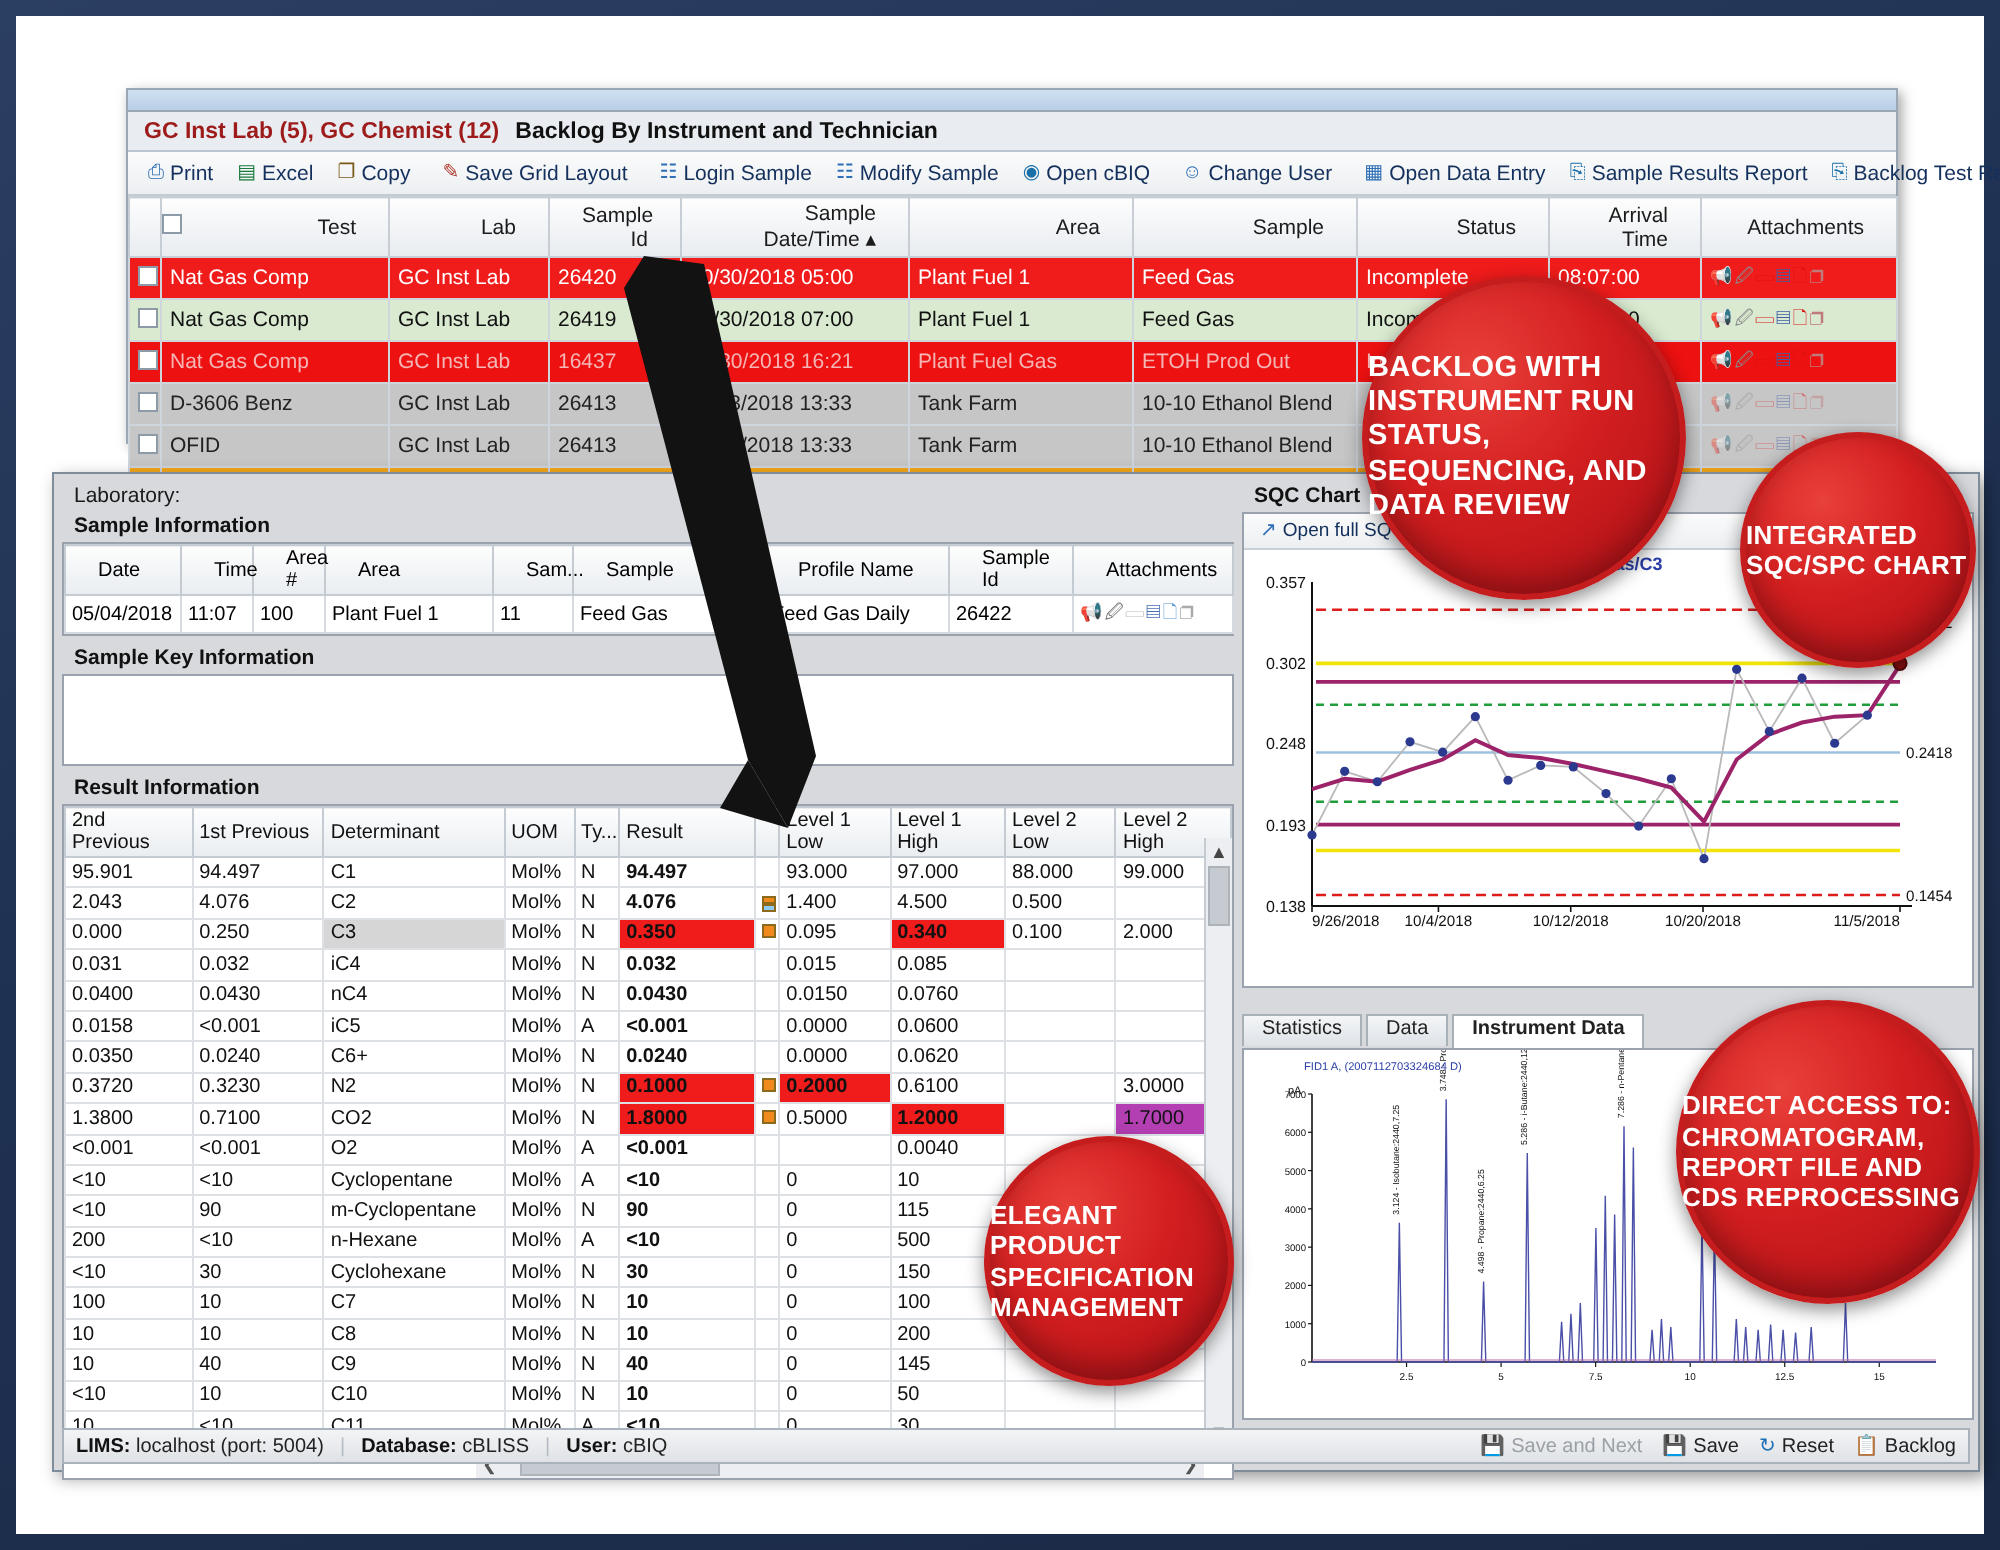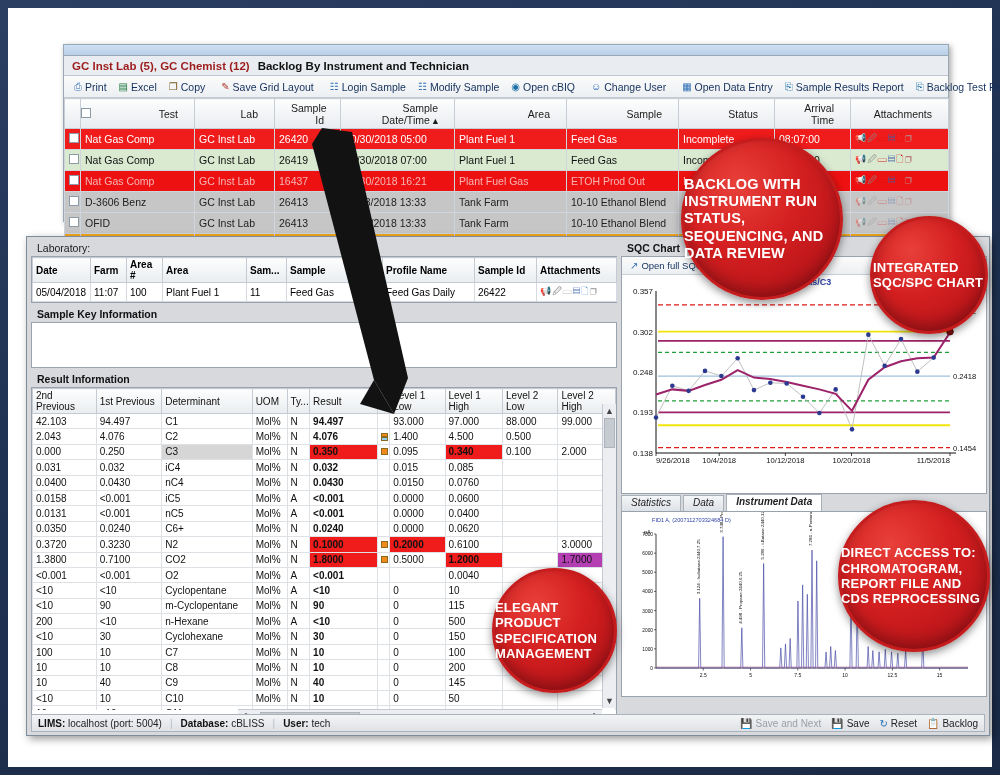--- a/index.html
+++ b/index.html
@@ -80,21 +80,21 @@
   .group {
     border:1px solid #9aa3ad; background:#ffffff; margin:0 0 4px 0;
   }
   .group-title {
     font-size:10.5px; font-weight:bold; color:#111; background:#d7d9dd;
     padding:1px 6px 2px 6px;
   }
   .grid-sm { width:100%; border-collapse:collapse; font-size:10px; table-layout:fixed;}
   .grid-sm th {
     background:linear-gradient(#fdfdfd,#e9edf1); border:1px solid #c4cbd3;
-    font-weight:bold; text-align:left; padding:1px 3px; height:15px;margin-left:45px;
+    font-weight:normal; text-align:left; padding:1px 16px; height:15px;margin-left:45px;
   }
   .grid-sm td { border:1px solid #d5dae0; padding:1px 3px; height:15px; background:#fff;}
 
   #sample-key-box { height:46px; background:#fff; border:1px solid #9aa3ad; }
 
   
   #result-wrap { position:relative; background:#fff; border:1px solid #9aa3ad; height:338px; }
   #result-scroll { height:322px; overflow:hidden; }
   table#result-grid { width:100%; border-collapse:collapse; font-size:10px; table-layout:fixed;}
   table#result-grid th {
@@ -129,21 +129,21 @@
   
   .panel-head { font-size:10.5px; font-weight:bold; color:#111; background:#d7d9dd; padding:2px 6px; }
   #sqc-box { border:1px solid #9aa3ad; background:#fff; height:238px; position:relative; }
   #sqc-toolbar {
     height:18px; background:linear-gradient(#fbfbfb,#eceff2); border-bottom:1px solid #c9d0d8;
     display:flex; align-items:center; font-size:9.5px; color:#14305c; padding-left:3px;
   }
   #sqc-chart { position:absolute; left:0; right:0; top:18px; bottom:0; }
   .chart-title { position:absolute; width:100%; text-align:center; top:2px; font-size:9px; color:#2b3fa8; font-weight:bold;}
 
-  #tabs-row { display:flex; align-items:center; height:17px; margin-top:0; font-size:10px;font-style:italic; }
+  #tabs-row { display:flex; align-items:flex-start; height:17px; margin-top:13px; font-size:10px; }
   .stab {
     border:1px solid #a8b0b8; border-bottom:none; background:linear-gradient(#f4f6f8,#dde2e7);
     padding:1px 9px; margin-right:2px; color:#222; height:16px;
   }
   .stab.active { background:#ffffff; font-weight:bold; height:17px; }
   #chrom-box { border:1px solid #9aa3ad; background:#fff; height:186px; position:relative; overflow:hidden;}
   .click-note { font-size:10px; font-style:italic; color:#333; padding:2px 0 0 6px; }
 
   
   #statusbar {
@@ -342,37 +342,38 @@
           </tbody>
     </table>
   </div>
 
   <div id="entry-window">
 
     <div id="entry-left">
       <div class="lab-line">Laboratory:</div>
 
       <div>
+        <div class="group-title">Sample Information</div>
         <div class="group">
           <table class="grid-sm">
             <colgroup>
                   <col style="width:58px">
                   <col style="width:36px">
                   <col style="width:36px">
                   <col style="width:84px">
                   <col style="width:40px">
                   <col style="width:96px">
                   <col style="width:92px">
                   <col style="width:62px">
                   <col style="width:80px">
                 </colgroup>
             <thead>
                   <tr>
                     <th>Date</th>
-                    <th>Farm</th>
+                    <th>Time</th>
                     <th>Area #</th>
                     <th>Area</th>
                     <th>Sam...</th>
                     <th>Sample</th>
                     <th>Profile Name</th>
                     <th>Sample Id</th>
                     <th>Attachments</th>
                   </tr>
                 </thead>
             <tbody>
@@ -429,21 +430,21 @@
                       <th>Result</th>
                       <th></th>
                       <th>Level 1 Low</th>
                       <th>Level 1 High</th>
                       <th>Level 2 Low</th>
                       <th>Level 2 High</th>
                     </tr>
                   </thead>
               <tbody>
                     <tr>
-                      <td>42.103</td>
+                      <td>95.901</td>
                       <td>94.497</td>
                       <td>C1</td>
                       <td>Mol%</td>
                       <td>N</td>
                       <td class="result-cell">94.497</td>
                       <td></td>
                       <td>93.000</td>
                       <td>97.000</td>
                       <td>88.000</td>
                       <td>99.000</td>
@@ -506,33 +507,20 @@
                     <tr>
                       <td>0.0158</td>
                       <td>&lt;0.001</td>
                       <td>iC5</td>
                       <td>Mol%</td>
                       <td>A</td>
                       <td class="result-cell">&lt;0.001</td>
                       <td></td>
                       <td>0.0000</td>
                       <td>0.0600</td>
-                      <td></td>
-                      <td></td>
-                    </tr>
-                    <tr>
-                      <td>0.0131</td>
-                      <td>&lt;0.001</td>
-                      <td>nC5</td>
-                      <td>Mol%</td>
-                      <td>A</td>
-                      <td class="result-cell">&lt;0.001</td>
-                      <td></td>
-                      <td>0.0000</td>
-                      <td>0.0400</td>
                       <td></td>
                       <td></td>
                     </tr>
                     <tr>
                       <td>0.0350</td>
                       <td>0.0240</td>
                       <td>C6+</td>
                       <td>Mol%</td>
                       <td>N</td>
                       <td class="result-cell">0.0240</td>
@@ -843,21 +831,21 @@
             </svg>
       </div>
     </div>
 
     <div id="statusbar">
       <div style="display:flex; align-items:center; gap:8px;">
         <span><b>LIMS:</b> <span>localhost (port: 5004)</span></span>
         <span style="color:#b5bcc4">|</span>
         <span><b>Database:</b> <span>cBLISS</span></span>
         <span style="color:#b5bcc4">|</span>
-        <span><b>User:</b> <span>tech</span></span>
+        <span><b>User:</b> <span>cBIQ</span></span>
       </div>
       <div class="sb-right">
             <div class="sb-btn sb-disabled">
               <span style="font-size: 10px; color: rgb(154, 160, 166);">💾</span>
               <span>Save and Next</span>
             </div>
             <div class="sb-btn">
               <span style="font-size: 10px; color: rgb(47, 111, 181);">💾</span>
               <span>Save</span>
             </div>

